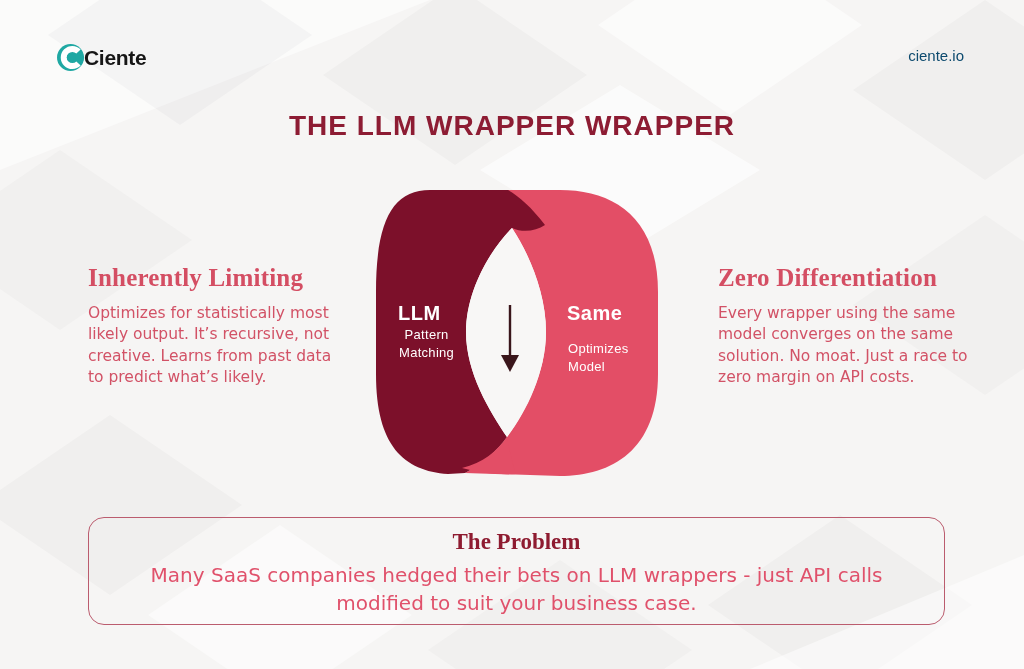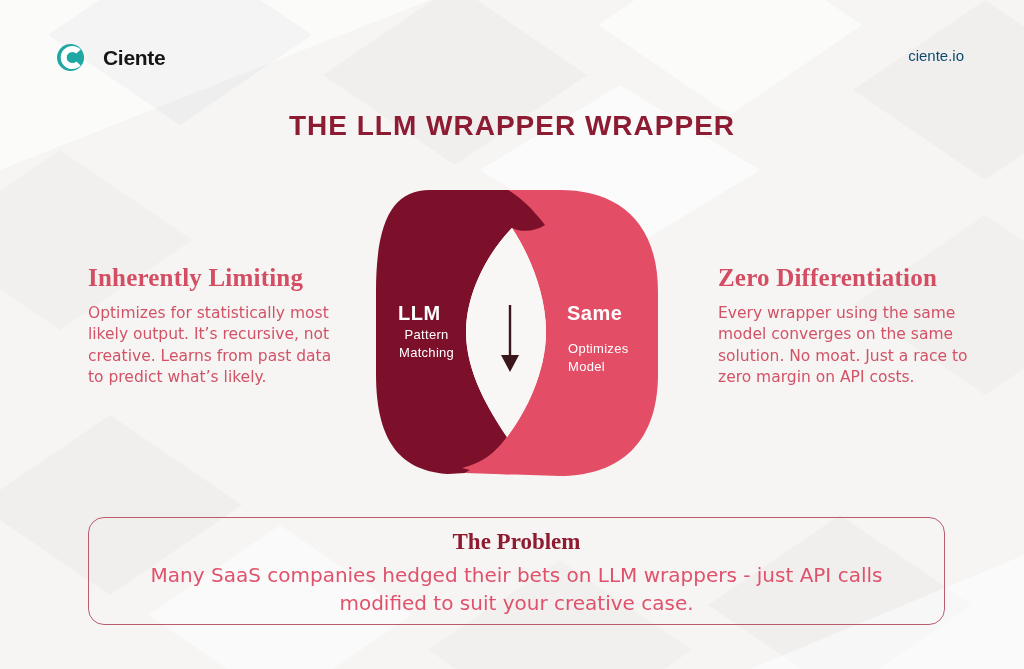--- a/index.html
+++ b/index.html
@@ -4,21 +4,21 @@
 <style>
   html,body { margin:0; padding:0; background:#d8d8d8; }
   .canvas {
     position:relative; width:1024px; height:669px; margin:0 auto;
     background:#f6f5f4; overflow:hidden;
     font-family:"DejaVu Sans", sans-serif;
   }
   .bg-pattern { position:absolute; left:0; top:0; width:1024px; height:669px; }
 
   
-  .header-logo { position:absolute; left:57px; top:44px; display:flex; align-items:center; gap:19px; }
+  .header-logo { position:absolute; left:57px; top:44px; display:flex; align-items:center; gap:0; }
   .logo-text { font-family:"Liberation Sans", sans-serif; font-weight:bold; font-size:21px; color:#161616; letter-spacing:-0.3px; }
   .site-url { position:absolute; right:60px; top:47px; font-size:15px; color:#0c4a6e; font-family:"Liberation Sans", sans-serif; }
 
   
   .page-title {
     position:absolute; left:0; top:110px; width:1024px; text-align:center;
     font-family:"Liberation Sans", sans-serif; font-weight:bold; font-size:28px;
     letter-spacing:1px; color:#8d1c33; margin:0;
   }
 
@@ -155,16 +155,16 @@
     <div class="ring-label ring-label-sub  sub-left">Pattern
 Matching</div>
     <div class="ring-label ring-label-main lbl-same">Same</div>
     <div class="ring-label ring-label-sub  sub-right">Optimizes
 Model</div>
   </div>
 
   <div class="problem-box">
     <h2 class="problem-heading">The Problem</h2>
     <p class="problem-body">Many SaaS companies hedged their bets on LLM wrappers - just API calls
-modified to suit your creative case.</p>
+modified to suit your business case.</p>
   </div>
 
 </div>
 
 </body></html>

